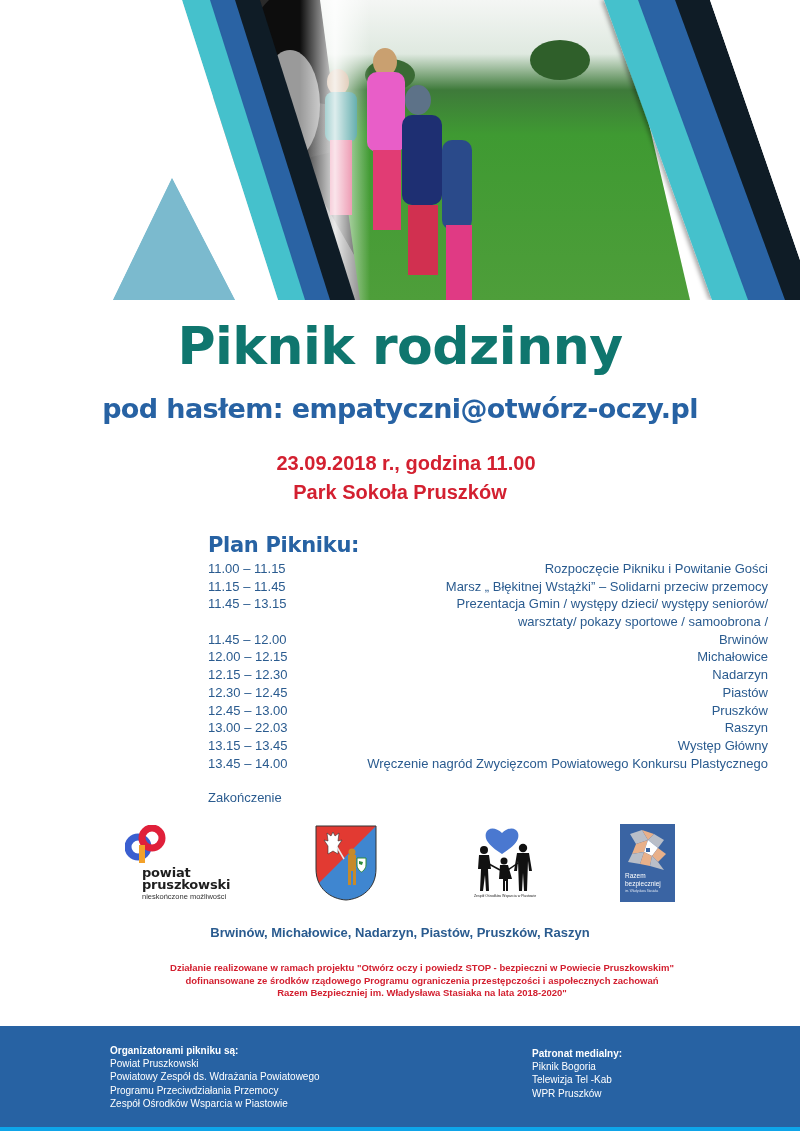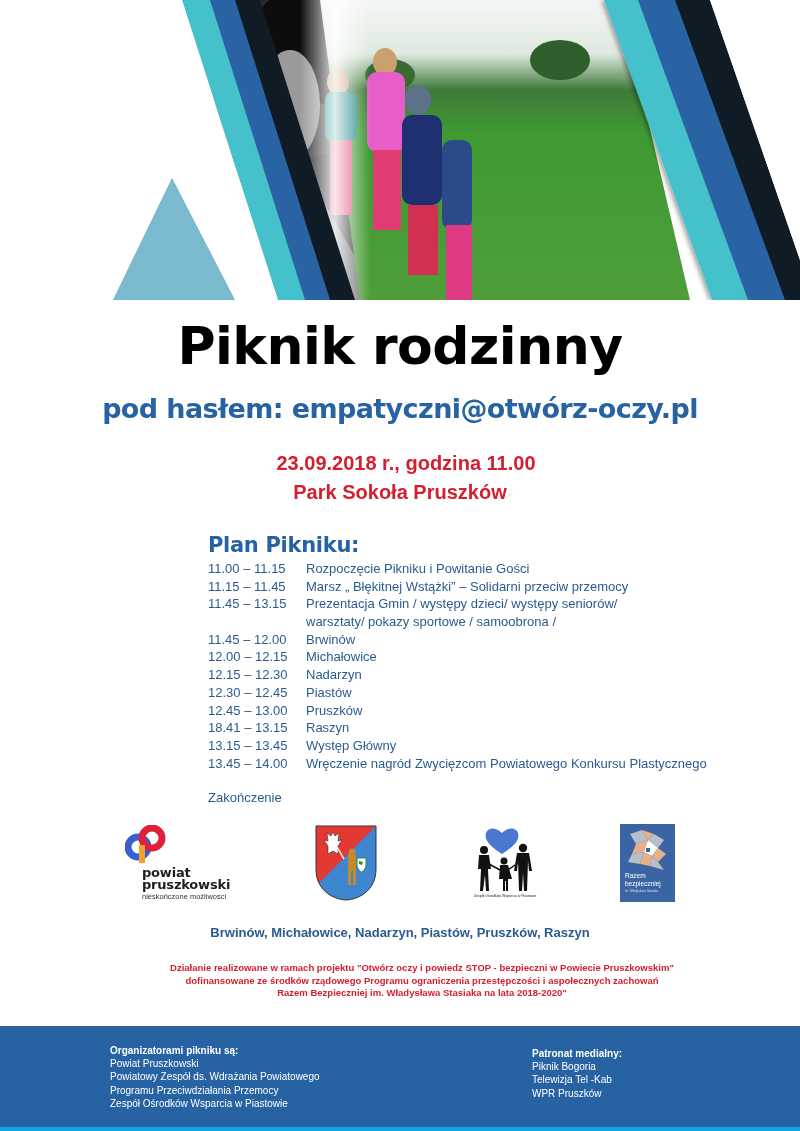--- a/index.html
+++ b/index.html
@@ -7,21 +7,21 @@
   body { position: relative; font-family: "DejaVu Sans", "Liberation Sans", sans-serif; }
 
   
   .banner { position: absolute; left: 0; top: 0; width: 800px; height: 300px; overflow: hidden; }
   .banner svg { position: absolute; left: 0; top: 0; }
 
   
   .title {
     position: absolute; left: 0; top: 316px; width: 800px; text-align: center;
     font-family: "DejaVu Sans", sans-serif; font-weight: bold;
-    font-size: 52px; color: #000000; letter-spacing: -0.5px;
+    font-size: 52px; color: #0f766e; letter-spacing: -0.5px;
   }
   .subtitle {
     position: absolute; left: 0; top: 393px; width: 800px; text-align: center;
     font-family: "DejaVu Sans", sans-serif; font-weight: bold;
     font-size: 27px; color: #2762a3; letter-spacing: -0.6px;
   }
   .date {
     position: absolute; left: 0; top: 452px; width: 800px; text-align: center;
     font-family: "Liberation Sans", sans-serif; font-weight: bold;
     font-size: 20px; color: #d32030; padding-left: 12px;
@@ -36,21 +36,21 @@
   .plan { position: absolute; left: 163px; top: 530px; width: 560px; color: #2a5b8f; margin-left: 45px; }
   .plan-title {
     font-family: "DejaVu Sans", sans-serif; font-weight: bold;
     font-size: 21px; color: #2762a3; height: 30px; line-height: 30px; letter-spacing: -0.3px;
   }
   .plan-row {
     display: flex; font-family: "Liberation Sans", sans-serif; font-size: 13px;
     line-height: 17.7px; height: 17.7px; white-space: nowrap;
   }
   .plan-row .time { width: 98px; flex: 0 0 98px; }
-  .plan-row .desc { flex: 1; }
+  .plan-row .desc { flex: 1; text-align: right; }
   .plan-end {
     margin-top: 18px; font-family: "Liberation Sans", sans-serif; font-size: 13px; color: #2a5b8f;
   }
 
   
   .logo { position: absolute; }
   .logo-powiat { left: 125px; top: 825px; width: 110px; height: 75px; }
   .logo-powiat .pw-text1, .logo-powiat .pw-text2 {
     position: absolute; left: 17px; font-family: "DejaVu Sans", sans-serif;
     font-size: 13px; font-weight: bold; color: #1e1e1e; line-height: 13px; letter-spacing: -0.2px;
@@ -213,21 +213,21 @@
     </div>
   <div class="plan-row">
       <span class="time">12.30 – 12.45</span>
       <span class="desc">Piastów</span>
     </div>
   <div class="plan-row">
       <span class="time">12.45 – 13.00</span>
       <span class="desc">Pruszków</span>
     </div>
   <div class="plan-row">
-      <span class="time">18.41 – 13.15</span>
+      <span class="time">13.00 – 22.03</span>
       <span class="desc">Raszyn</span>
     </div>
   <div class="plan-row">
       <span class="time">13.15 – 13.45</span>
       <span class="desc">Występ Główny</span>
     </div>
   <div class="plan-row">
       <span class="time">13.45 – 14.00</span>
       <span class="desc">Wręczenie nagród Zwycięzcom  Powiatowego Konkursu Plastycznego</span>
     </div>

